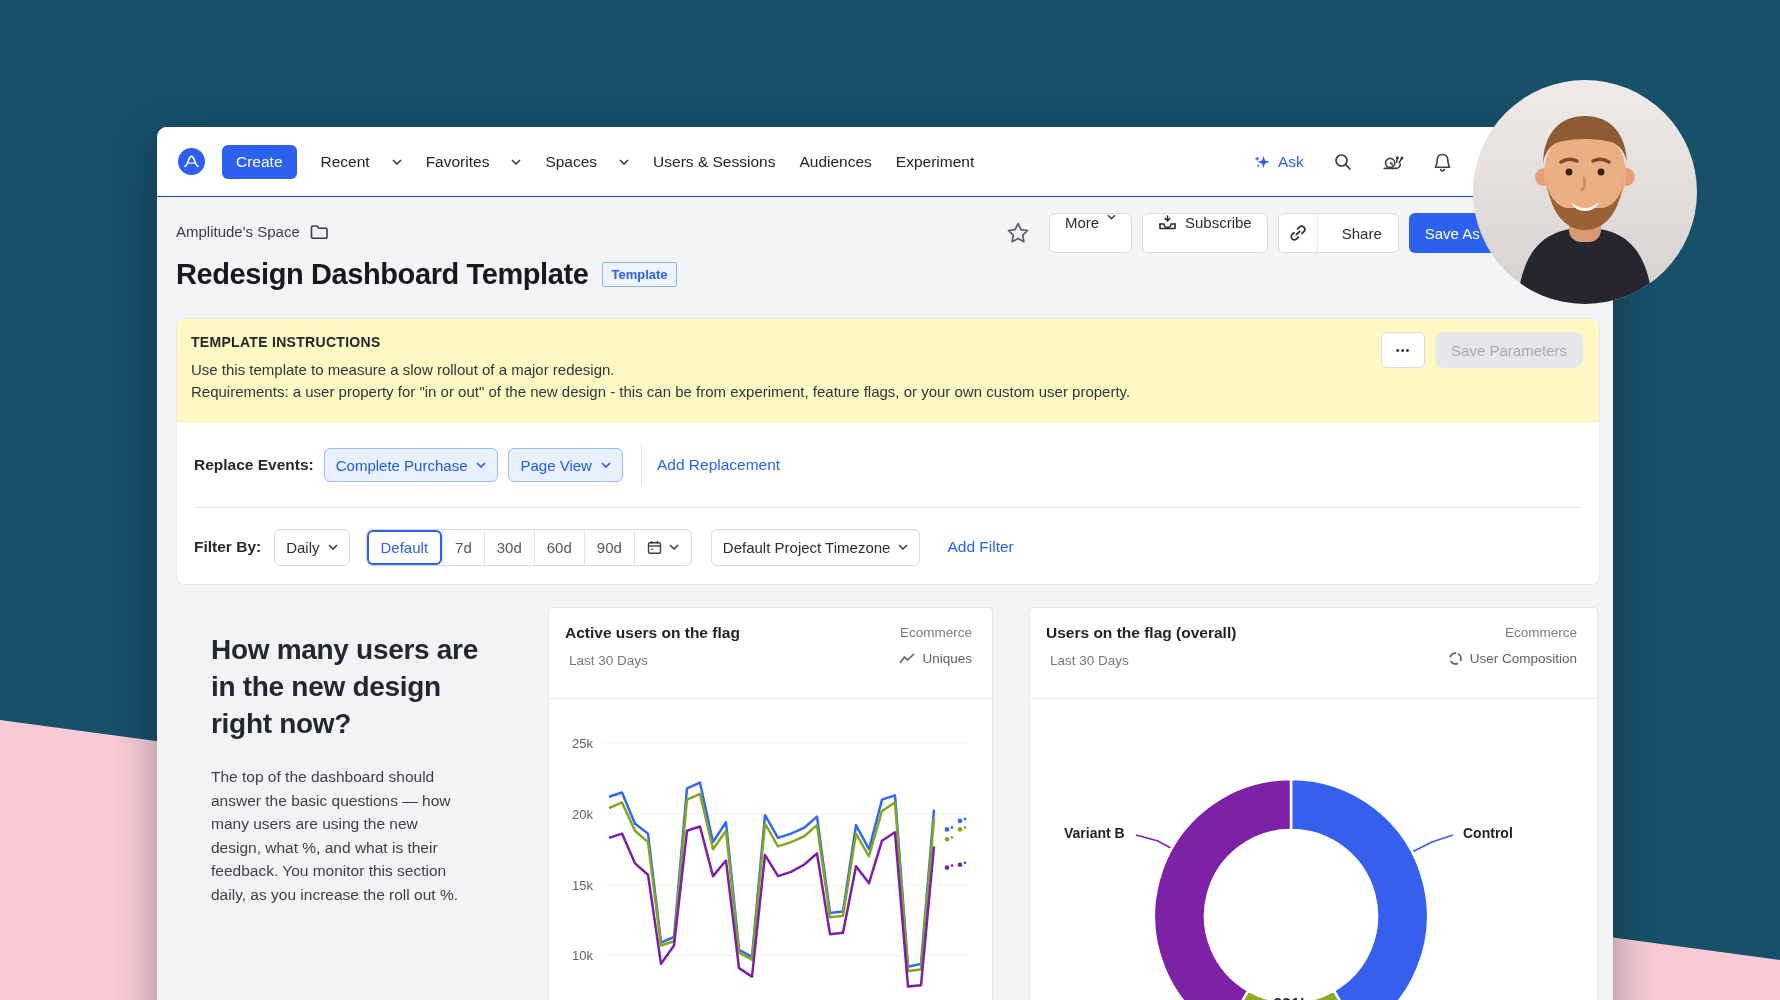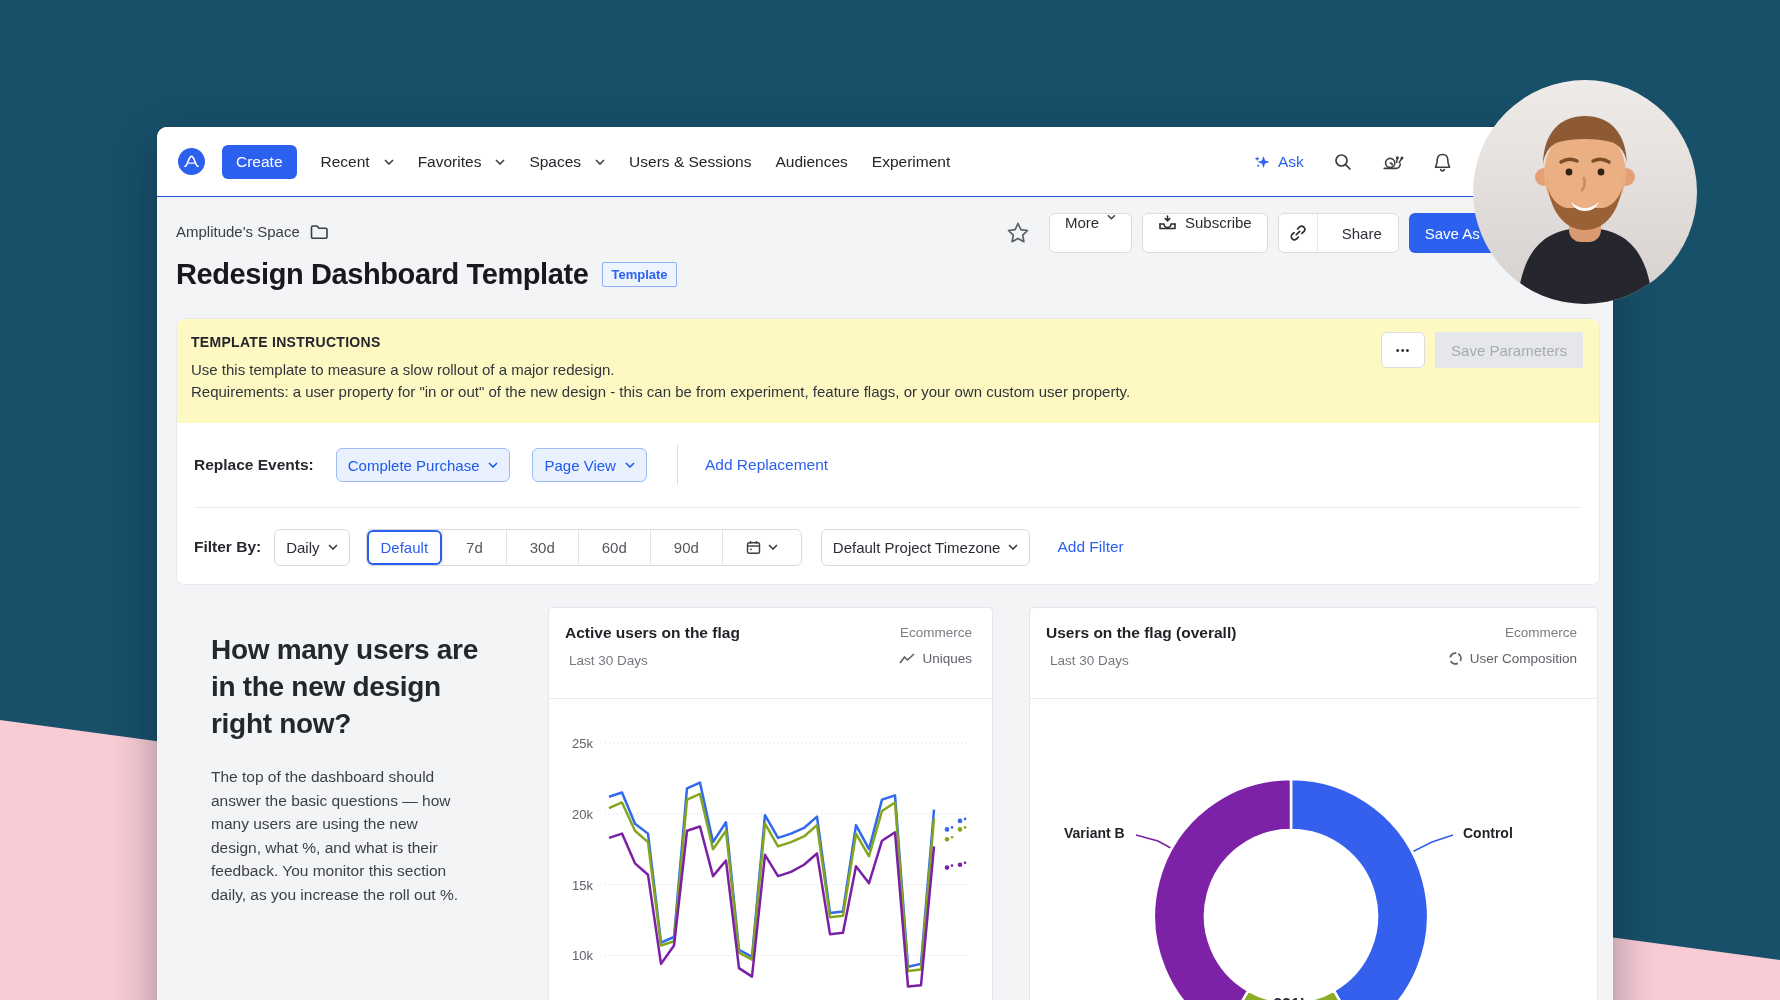--- a/index.html
+++ b/index.html
@@ -16,21 +16,21 @@
 
   
   .nav { position:absolute; top:0; left:0; right:0; height:70px; background:#fff;
          border-radius:10px 10px 0 0; border-bottom:1px solid #1d4ed8;
          display:flex; align-items:center; padding-left:21px; }
   .logo { width:27px; height:27px; border-radius:50%; background:#2C61F0;
           display:flex; align-items:center; justify-content:center; flex:0 0 auto; }
   .btn-create { margin-left:17px; height:34px; padding:0 14px; background:#2C61F0; color:#fff;
                 border:none; border-radius:6px; font-size:15.5px; font-family:inherit; }
   .nav-item { margin-left:24px; font-size:15.5px; color:#23252A; display:flex;
-              align-items:center; gap:14px; white-space:nowrap; cursor:default; }
+              align-items:center; gap:22px; white-space:nowrap; cursor:default; }
   .nav-right { position:absolute; left:1096px; top:0; height:70px; display:flex;
                align-items:center; gap:29px; }
   .ask { display:flex; align-items:center; gap:7px; color:#2C61F0; font-size:15.5px; font-weight:500; }
   .icon-btn { display:flex; align-items:center; justify-content:center; }
 
   
   .breadcrumb { position:absolute; left:19px; top:96px; display:flex; align-items:center;
                 gap:10px; font-size:15px; color:#3B3E45; }
   .actions { position:absolute; top:86px; left:848px; display:flex; align-items:center; }
   .btn { height:40px; background:#fff; border:1px solid #D9DBDF; border-radius:6px;
@@ -52,37 +52,37 @@
   .panel { position:absolute; left:19px; top:191px; width:1424px; height:267px;
            background:#fff; border:1px solid #E7E9EC; border-radius:8px; }
   .instr { height:104px; background:#fef9c3; border-radius:8px 8px 0 0;
            padding:15px 18px 0 14px; position:relative; }
   .instr-heading { font-size:14px; font-weight:700; color:#23252B; letter-spacing:.3px; margin-bottom:9px; }
   .instr-line { font-size:15px; color:#32353C; line-height:22px; }
   .instr-actions { position:absolute; right:16px; top:13px; display:flex; gap:10px; }
   .btn-ellipsis { width:44px; height:36px; background:#fff; border:1px solid #D9DBDF;
                   border-radius:6px; font-size:11px; letter-spacing:1px; color:#2A2D33;
                   display:flex; align-items:center; justify-content:center; font-family:inherit; }
-  .btn-disabled { height:36px; padding:12px 16px; background:#E6E7EB; border:none; border-radius:0;
+  .btn-disabled { height:36px; padding:12px 16px; background:#E6E7EB; border:none; border-radius:9px;
                   color:#A8AAB1; font-size:15px; display:flex; align-items:center; font-family:inherit; }
 
-  .replace-row { height:84px; display:flex; align-items:center; padding-left:17px;gap:12px; }
+  .replace-row { height:84px; display:flex; align-items:center; padding-left:17px; }
   .row-label { font-size:15.5px; font-weight:700; color:#26282E; }
   .chip { margin-left:10px; height:34px; display:flex; align-items:center; gap:9px; padding:0 11px;
           background:#EAF1FE; border:1px solid #9DBBF7; border-radius:6px; color:#1F5AEE;
           font-size:15px; font-weight:500; }
   .vdivider { width:1px; height:40px; background:#DDDFE3; margin-left:18px; }
   .link { color:#2C61F0; font-size:15.5px; font-weight:500; margin-left:15px; white-space:nowrap; }
   .hdivider { border-top:1px solid #E8EAED; margin:0 17px; }
   .filter-row { height:78px; display:flex; align-items:center; padding-left:17px; }
   .select { margin-left:13px; height:37px; background:#fff; border:1px solid #D8DADF; border-radius:6px;
             display:flex; align-items:center; gap:8px; padding:0 11px; font-size:15px; color:#2A2D33; }
   .seg-group { margin-left:16px; height:37px; display:flex; background:#fff;
                border:1px solid #D8DADF; border-radius:6px; }
-  .seg-cell { display:flex; align-items:center; justify-content:center; padding:0 23px;
+  .seg-cell { display:flex; align-items:center; justify-content:center; padding:0 12px;
               font-size:15px; color:#55585E; border-left:1px solid #E2E4E8; }
   .seg-cell:first-child { border-left:none; }
   .seg-cell.selected { color:#2C61F0; box-shadow:inset 0 0 0 2px #2C61F0; border-radius:6px;
                        padding:0 14px; position:relative; z-index:1; background:#fff; }
   .filter-row .link { margin-left:27px; }
   .filter-row .select.tz { margin-left:19px; }
 
   
   .left-col { position:absolute; left:54px; top:504px; width:276px; }
   .left-heading { font-size:28px; line-height:37px; font-weight:700; color:#24272E; letter-spacing:-.3px; }

